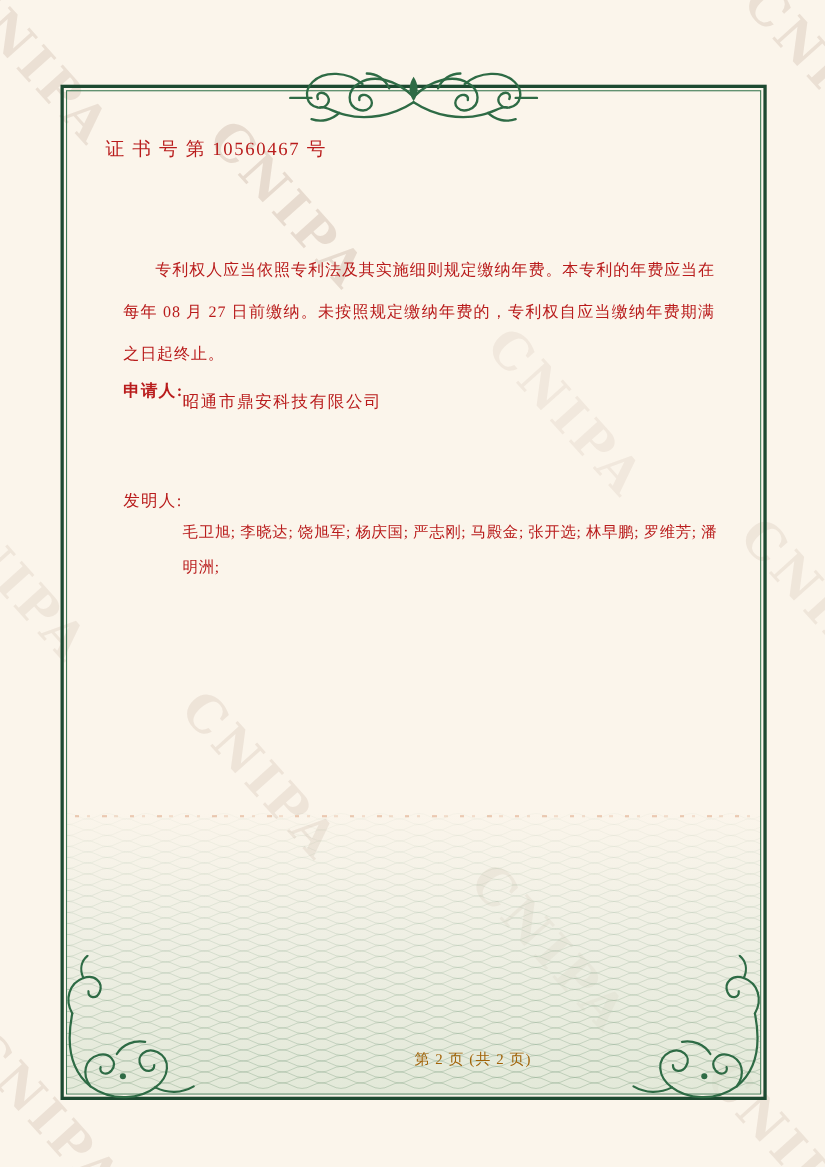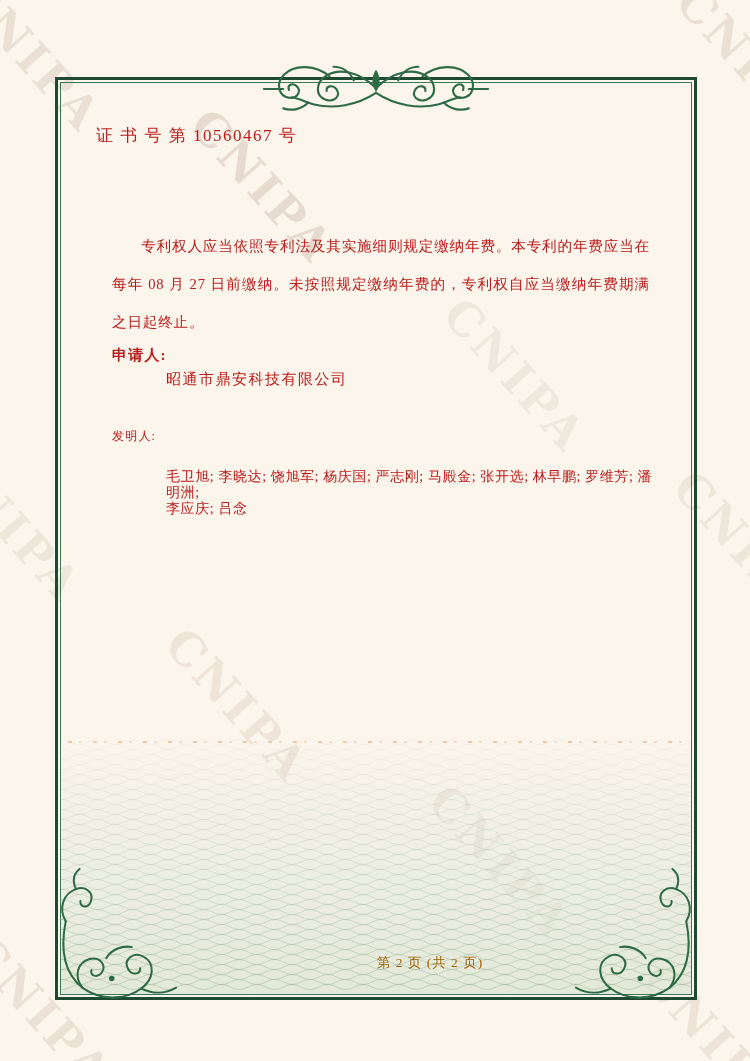--- a/index.html
+++ b/index.html
@@ -74,23 +74,23 @@
   
   .txt{position:absolute;color:#b91c1c;z-index:3;}
   .cert-no{left:96px;top:124px;font-size:17px;letter-spacing:1.5px;}
   .para{
     left:112px;top:227px;width:538px;
     font-size:14.6px;line-height:38px;letter-spacing:0.8px;
     text-indent:2em;text-align:justify;
   }
   .intro{left:112px;top:322px;font-size:15px;letter-spacing:1.2px;}
   .app-label{left:112px;top:346px;font-size:15px;letter-spacing:1.2px;font-weight:bold;}
-  .app-name{left:166px;top:370px;font-size:15px;letter-spacing:1.5px;}
-  .inv-label{left:112px;top:428px;font-size:12px;letter-spacing:1.2px;}
-  .inv-names{left:166px;top:469px;width:500px;font-size:14px;line-height:16px;letter-spacing:0.6px;}
+  .app-name{left:166px;top:356px;font-size:15px;letter-spacing:1.5px;}
+  .inv-label{left:112px;top:446px;font-size:15px;letter-spacing:1.2px;}
+  .inv-names{left:166px;top:469px;width:500px;font-size:14px;line-height:32px;letter-spacing:0.6px;}
   .inv-names span{display:block;}
   .footer{
     left:55px;top:954px;width:750px;text-align:center;
     font-size:13.5px;letter-spacing:1px;color:#a16207;
   }
 </style>
 </head>
 <body>
 
 <div class="page">
@@ -206,17 +206,16 @@
     </svg>
   </div>
 
   <div class="txt cert-no">证 书 号 第 10560467 号</div>
   <div class="txt para">专利权人应当依照专利法及其实施细则规定缴纳年费。本专利的年费应当在每年 08 月 27 日前缴纳。未按照规定缴纳年费的，专利权自应当缴纳年费期满之日起终止。</div>
   <div class="txt app-label">申请人:</div>
   <div class="txt app-name">昭通市鼎安科技有限公司</div>
   <div class="txt inv-label">发明人:</div>
   <div class="txt inv-names">
     <span>毛卫旭; 李晓达; 饶旭军; 杨庆国; 严志刚; 马殿金; 张开选; 林早鹏; 罗维芳; 潘明洲;</span>
-    <span>李应庆; 吕念</span>
   </div>
   <div class="txt footer">第 2 页 (共 2 页)</div>
 
 </div>
 
 </body></html>

